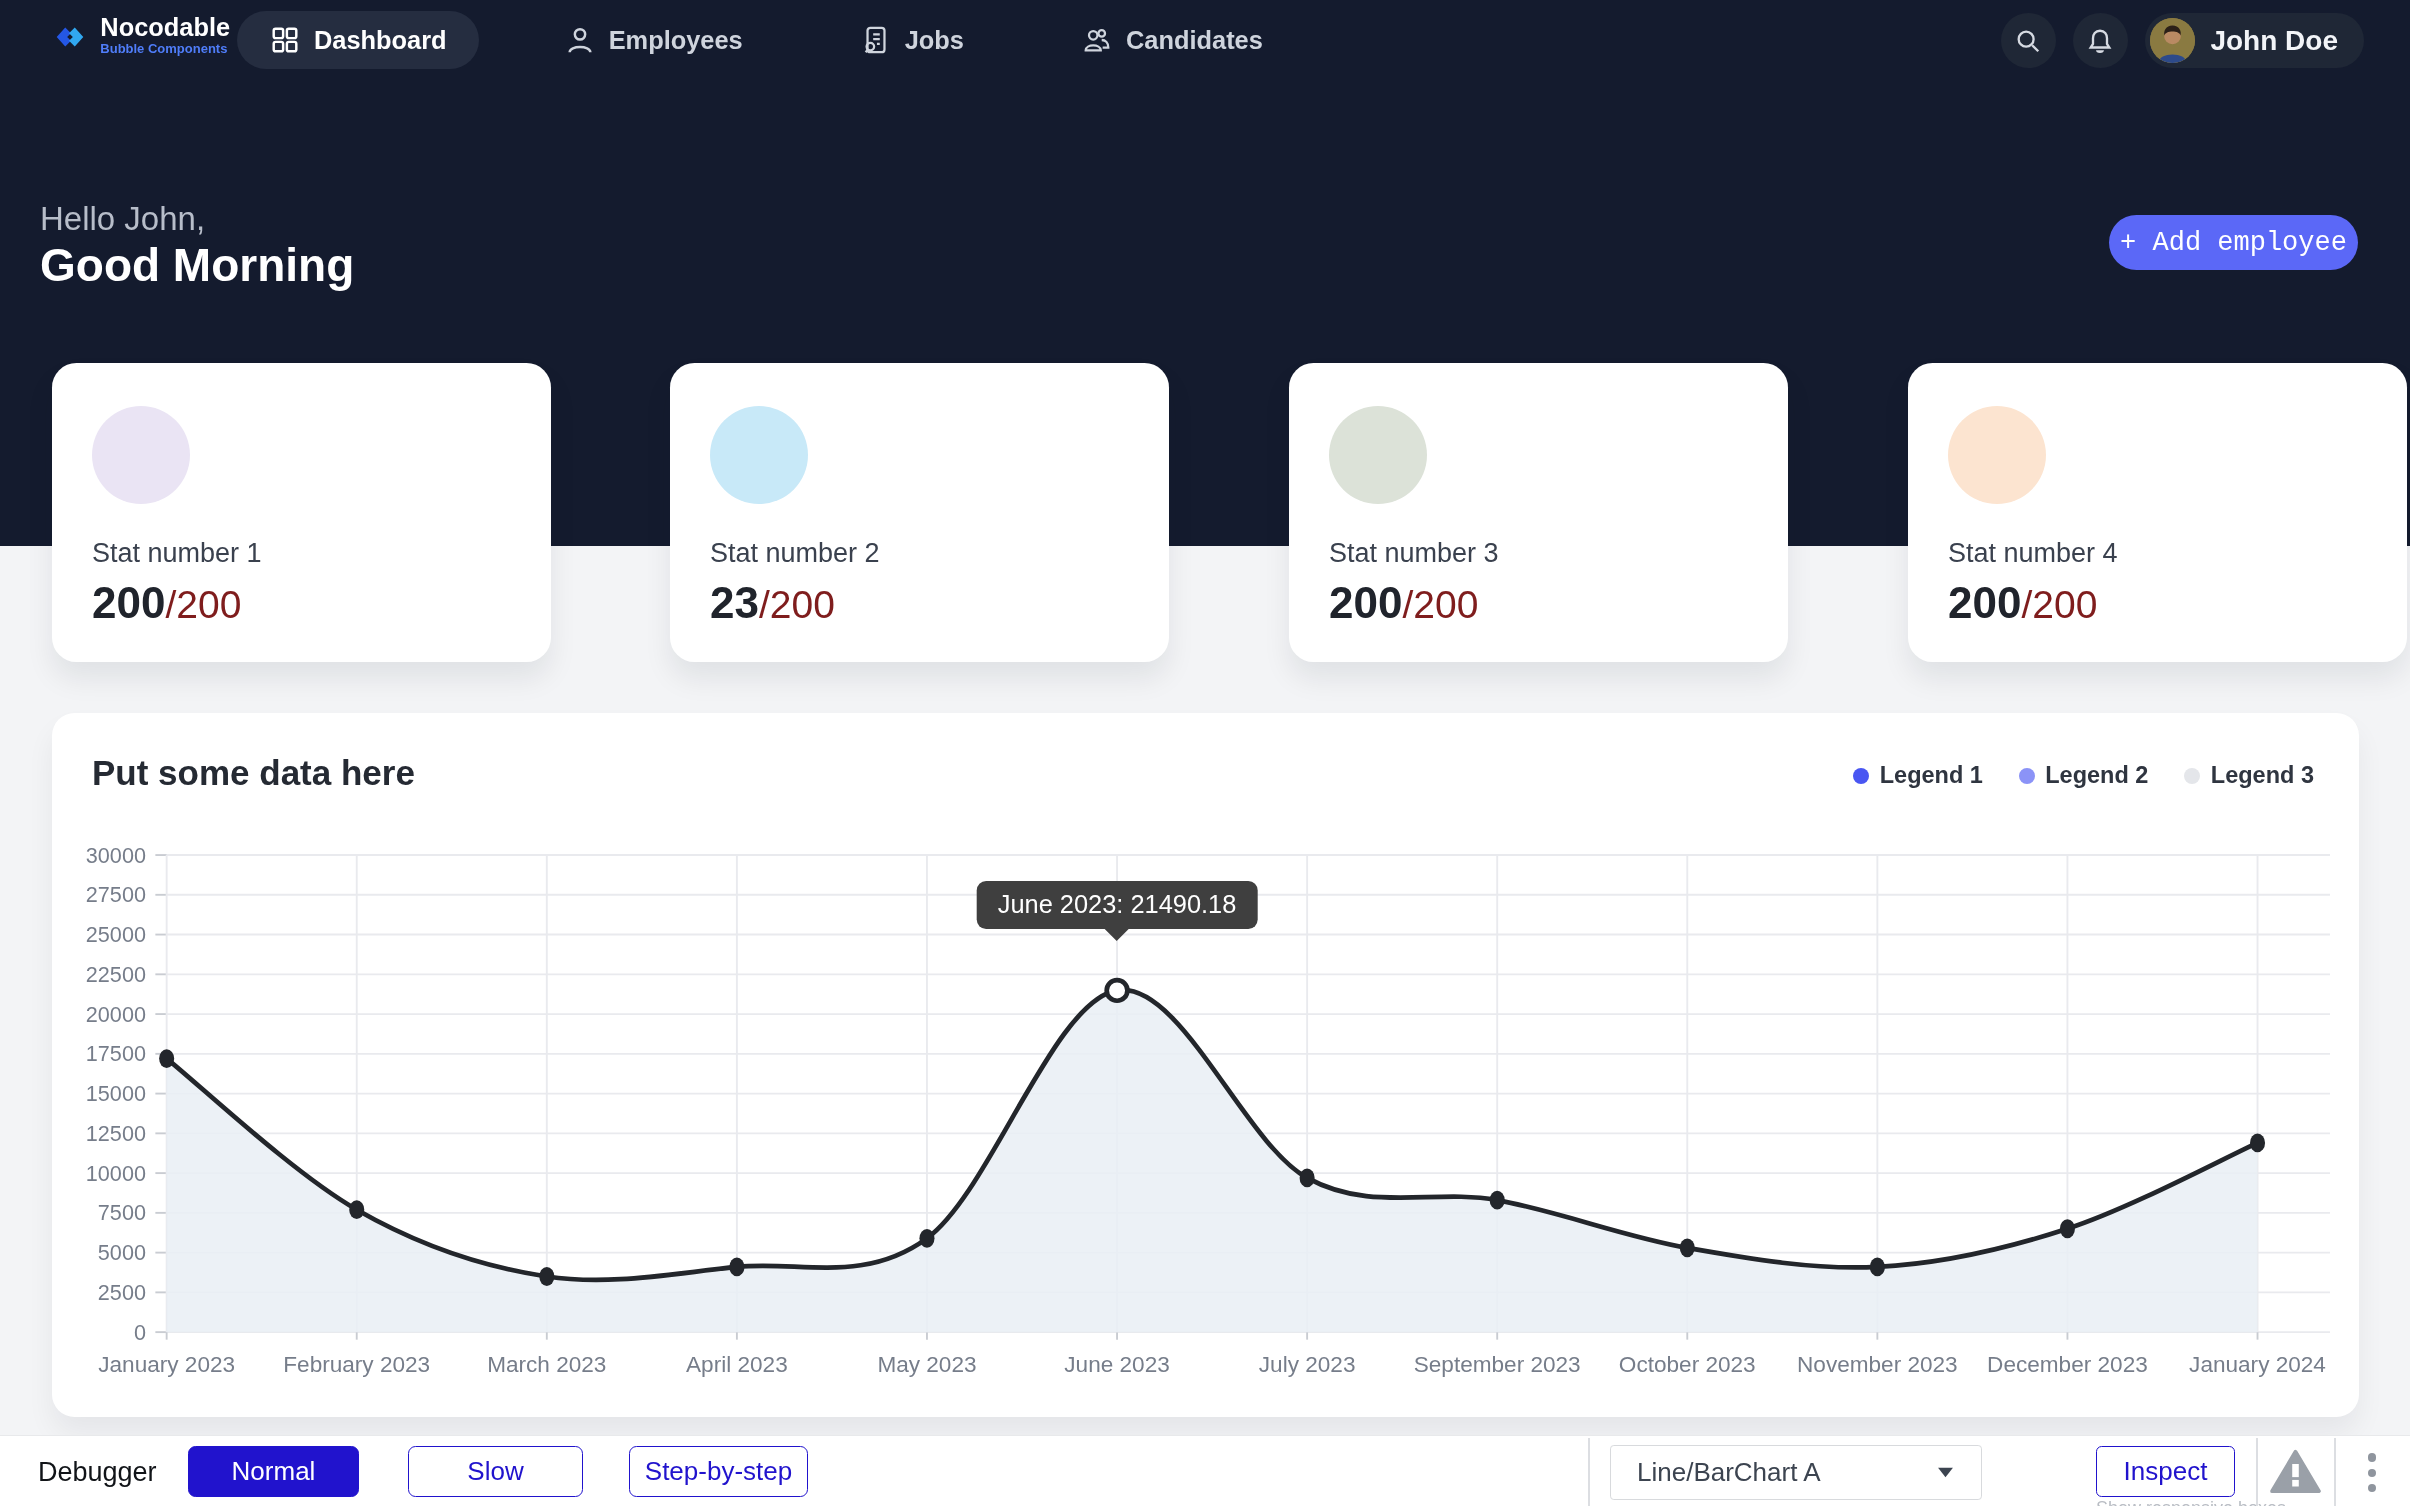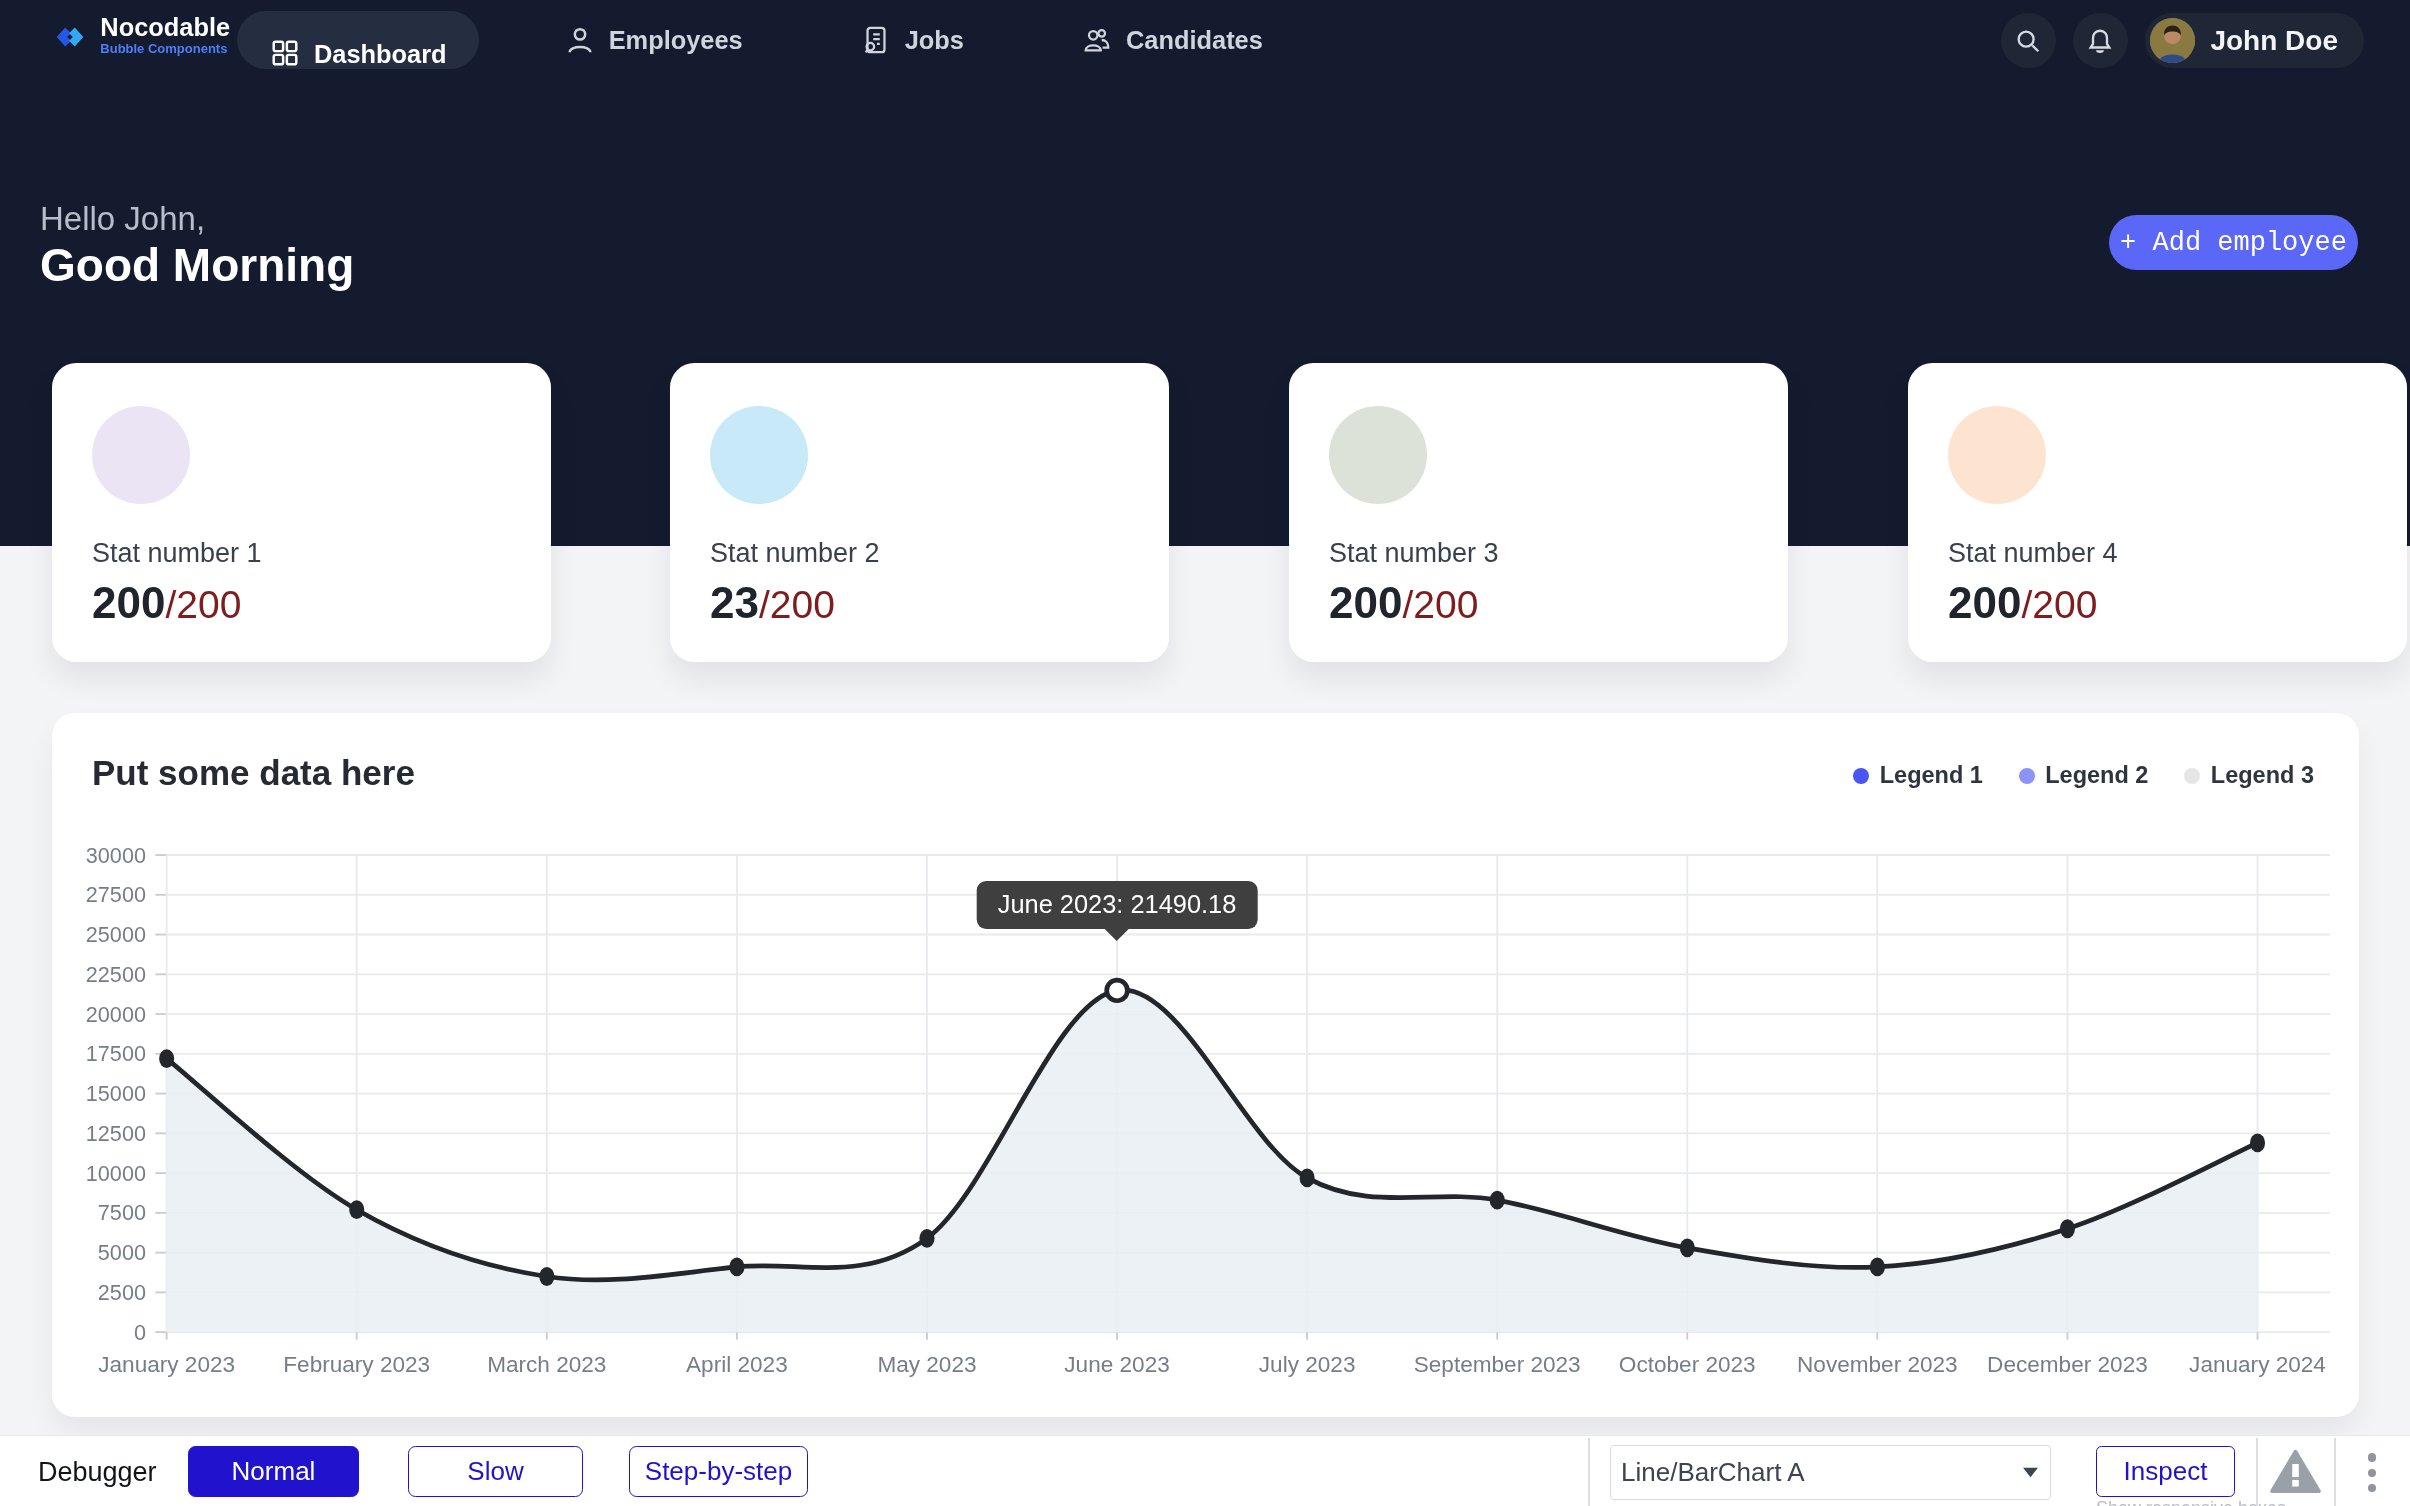--- a/index.html
+++ b/index.html
@@ -10,21 +10,21 @@
   .dark-bg { position:absolute; left:0; top:0; width:2411px; height:546px; background:#141b2e; }
   .header { position:absolute; left:0; top:0; width:2411px; height:81px; display:flex; align-items:center; }
 
   .brand { position:absolute; left:51px; top:13px; display:flex; align-items:flex-end; gap:11.3px; cursor:pointer; }
   .brand-text .name { color:#ffffff; font-size:25.4px; font-weight:bold; line-height:28px; }
   .brand-text .tagline { color:#4f7df9; font-size:13px; font-weight:bold; }
 
   .nav { position:absolute; left:237px; top:11.3px; display:flex; align-items:center; gap:53px; height:58px; }
   .nav-item { display:flex; align-items:center; gap:13px; color:#cfd4dd; font-size:25.4px; font-weight:600;
               padding:0 32px; height:58px; border-radius:941px; cursor:pointer; white-space:nowrap; }
-  .nav-item.active { background:#252d40; color:#ffffff;align-items:flex-end; }
+  .nav-item.active { background:#252d40; color:#ffffff; }
   .nav-item svg { display:block; }
 
   .hdr-right { position:absolute; right:47px; top:13px; display:flex; align-items:center; gap:17px; }
   .circle-btn { width:55px; height:55px; border-radius:50%; background:#1f2736; display:flex;
                 align-items:center; justify-content:center; cursor:pointer; }
   .profile { display:flex; align-items:center; gap:15px; background:#1f2736; border-radius:941px;
              height:55px; padding:0 26px 0 5.6px; cursor:pointer; }
   .avatar { width:45px; height:45px; border-radius:50%; overflow:hidden; background:#8a7a41; flex:0 0 auto; }
   .profile-name { color:#f2f4f8; font-size:28px; font-weight:600; }
 
@@ -62,23 +62,23 @@
 
   
   .debug-bar { position:absolute; left:0; top:1435px; width:2411px; height:72px; background:#ffffff;
                border-top:1.9px solid #e8e9eb; }
   .debug-label { position:absolute; left:38px; top:21px; font-size:27px; color:#111418; }
   .dbg-btn { position:absolute; top:10.4px; height:51px; border-radius:7.5px; font-size:26px;
              font-family:inherit; cursor:pointer; display:flex; align-items:center; justify-content:center; }
   .dbg-btn.filled { background:#2113cd; color:#ffffff; border:1.9px solid #2113cd; }
   .dbg-btn.outline { background:#ffffff; color:#2113cd; border:1.9px solid #2113cd; }
   .dbg-sep { position:absolute; top:1.9px; width:1.9px; height:70px; background:#dcdee2; }
-  .dbg-select { position:absolute; left:1610px; top:8.5px; width:441px; height:55px; background:#ffffff;
+  .dbg-select { position:absolute; left:1610px; top:8.5px; width:372px; height:55px; background:#ffffff;
                 border:1.9px solid #d8dadd; border-radius:3.8px; display:flex; align-items:center;
-                padding:0 10px; cursor:pointer; }
+                padding:0 26px; cursor:pointer; }
   .dbg-select-text { font-size:26px; color:#3c4450; flex:1; }
   .inspect-btn { left:2096px; width:139px; border-radius:5.6px; }
   .inspect-caption { position:absolute; left:2096px; top:62px; width:139px; text-align:center;
                      font-size:18px; color:#b9bdc4; white-space:nowrap; }
   .kebab { position:absolute; left:2358px; top:11.3px; width:28px; height:51px; display:flex; flex-direction:column;
            align-items:center; justify-content:center; gap:6.6px; cursor:pointer; }
   .kebab i { width:8.5px; height:8.5px; border-radius:50%; background:#8f959e; }
   .warn { position:absolute; left:2269px; top:9.4px; width:53px; height:53px; display:flex;
           align-items:center; justify-content:center; cursor:pointer; }
 </style>

